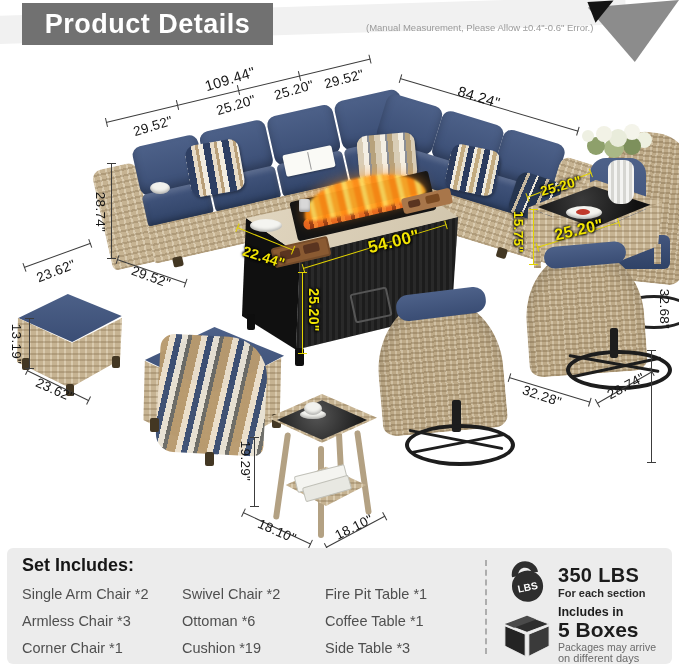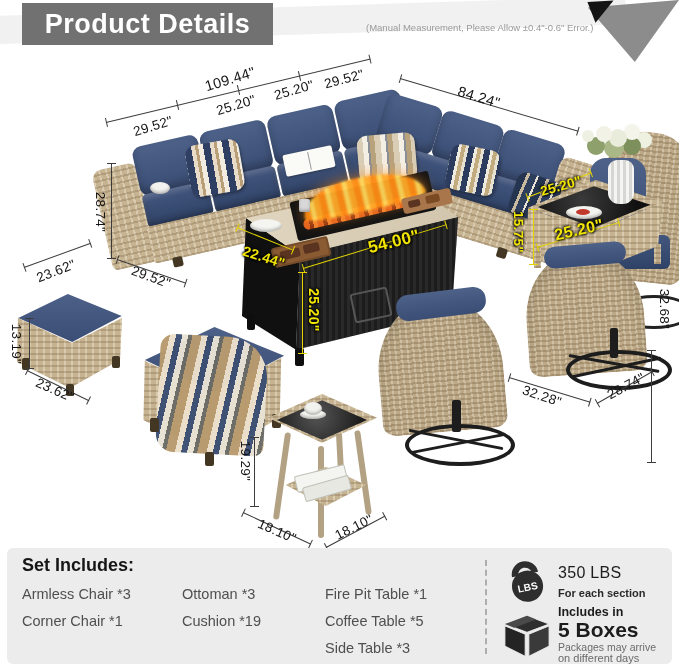--- a/index.html
+++ b/index.html
@@ -140,21 +140,21 @@
   #y4{left:561px;top:186px;--r:-16deg;}
   #y5{left:579px;top:230px;--r:-13deg;font-size:16px;}
   #y6{left:518px;top:232px;--r:90deg;}
   
   .panel{position:absolute;left:7px;top:548px;width:665px;height:116px;background:#ececec;border-radius:6px;z-index:6;}
   .si-title{position:absolute;left:15px;top:7px;font-size:18px;font-weight:bold;color:#161616;}
   .si-cols{position:absolute;left:15px;top:33px;display:grid;grid-template-columns:160px 143px 170px;}
   .si-col div{line-height:27px;font-size:14.5px;color:#4f4f4f;}
   .divider{position:absolute;left:478px;top:12px;height:94px;border-left:2px dashed #adadad;}
   .badge-icon{position:absolute;}
-  .w-val{position:absolute;left:551px;top:16px;font-size:16px;font-weight:normal;color:#1c1c1c;letter-spacing:.3px;}
+  .w-val{position:absolute;left:551px;top:16px;font-size:20px;font-weight:bold;color:#1c1c1c;letter-spacing:.3px;}
   .w-cap{position:absolute;left:551px;top:39px;font-size:11px;font-weight:bold;color:#2a2a2a;}
   .d-lead{position:absolute;left:551px;top:57px;font-size:12.5px;font-weight:bold;color:#1c1c1c;}
   .d-val{position:absolute;left:551px;top:70px;font-size:21px;font-weight:bold;color:#1c1c1c;}
   .d-cap1{position:absolute;left:551px;top:93px;font-size:10.5px;color:#6a6a6a;}
   .d-cap2{position:absolute;left:551px;top:104px;font-size:11px;color:#6a6a6a;}
 </style>
 </head>
 <body>
 
 <div class="page">
@@ -324,30 +324,32 @@
     <div class="dim ydim" id="y3">25.20"</div>
     <div class="dim ydim" id="y4">25.20"</div>
     <div class="dim ydim" id="y5">25.20"</div>
     <div class="dim ydim" id="y6">15.75"</div>
   </div>
 
   <div class="panel">
     <div class="si-title">Set Includes:</div>
     <div class="si-cols">
       <div class="si-col">
+        <div>Single Arm Chair *2</div>
         <div>Armless Chair *3</div>
         <div>Corner Chair *1</div>
       </div>
       <div class="si-col">
-        <div>Ottoman *3</div>
+        <div>Swivel Chair *2</div>
+        <div>Ottoman *6</div>
         <div>Cushion *19</div>
       </div>
       <div class="si-col">
         <div>Fire Pit Table *1</div>
-        <div>Coffee Table *5</div>
+        <div>Coffee Table *1</div>
         <div>Side Table *3</div>
       </div>
     </div>
     <div class="divider"></div>
 
     <svg class="badge-icon" style="left:497px;top:6px;transform:rotate(-12deg);" width="44" height="50" viewBox="0 0 48 54">
       <path d="M13 22 a11 11 0 1 1 22 0" fill="none" stroke="#2e2e2e" stroke-width="7"></path>
       <circle cx="24" cy="35" r="17" fill="#2e2e2e"></circle>
       <text x="24" y="40" text-anchor="middle" font-size="11" font-weight="bold" fill="#ffffff" font-family="Liberation Sans, sans-serif">LBS</text>
     </svg>

